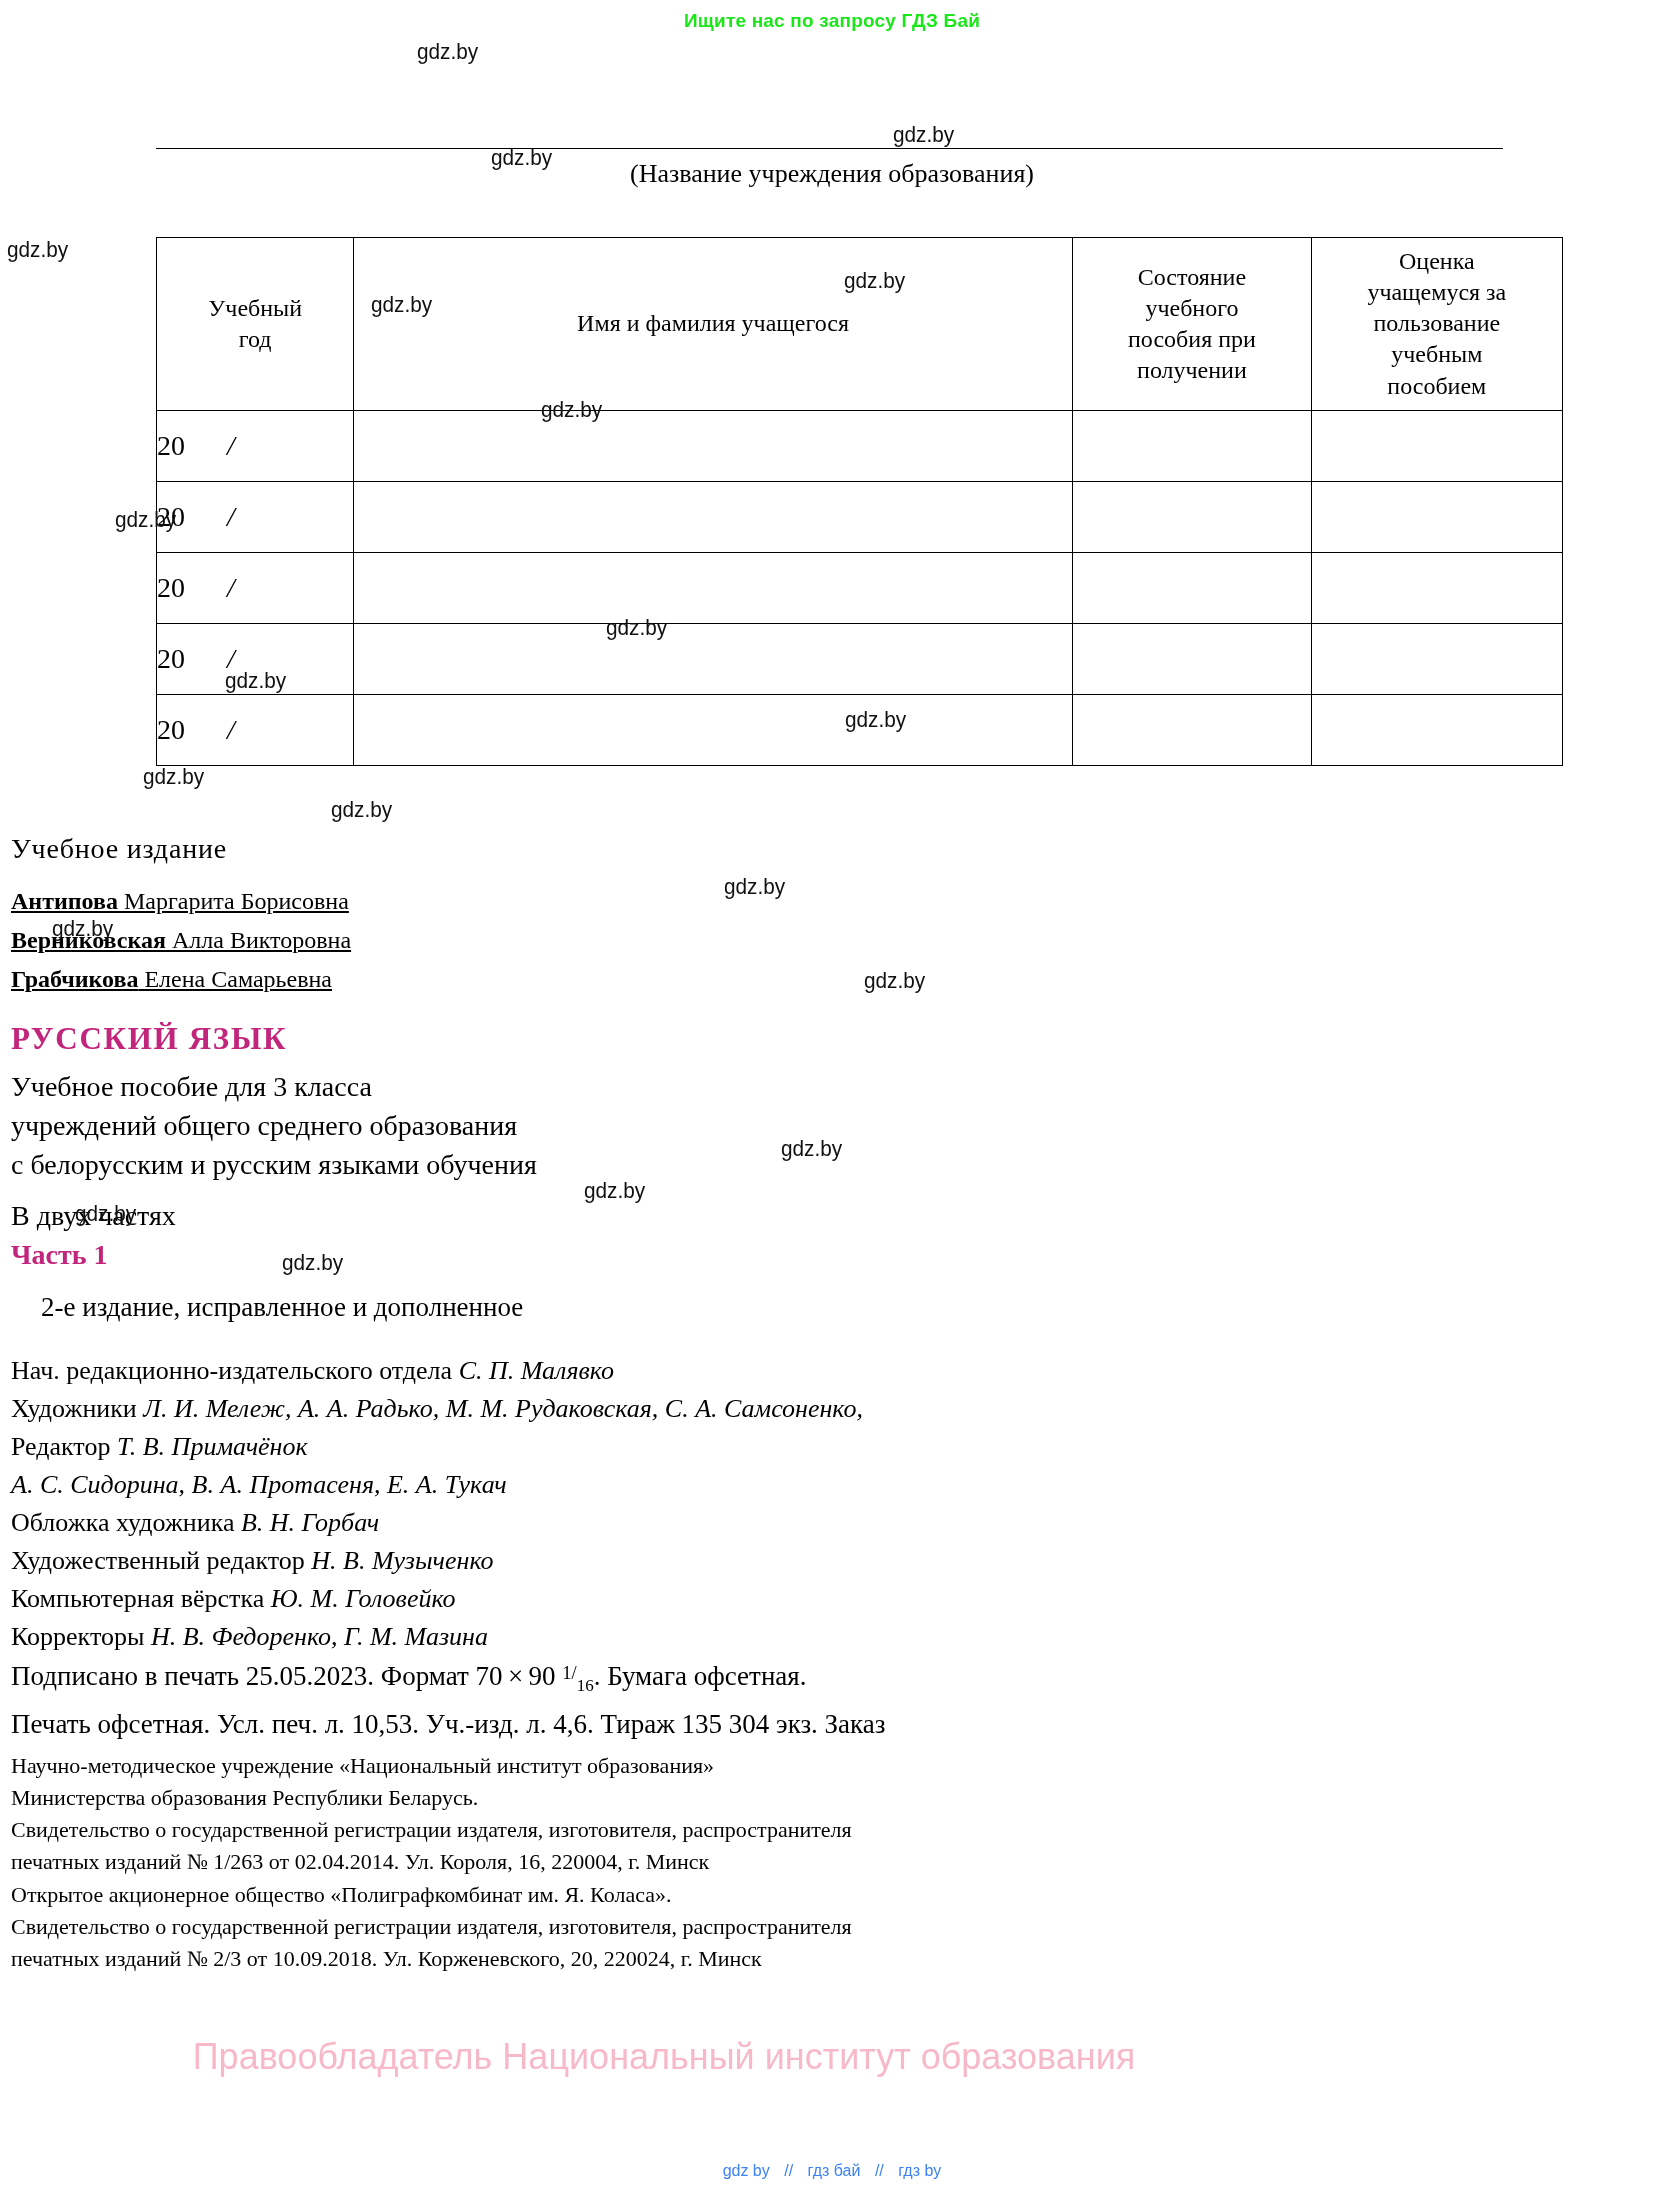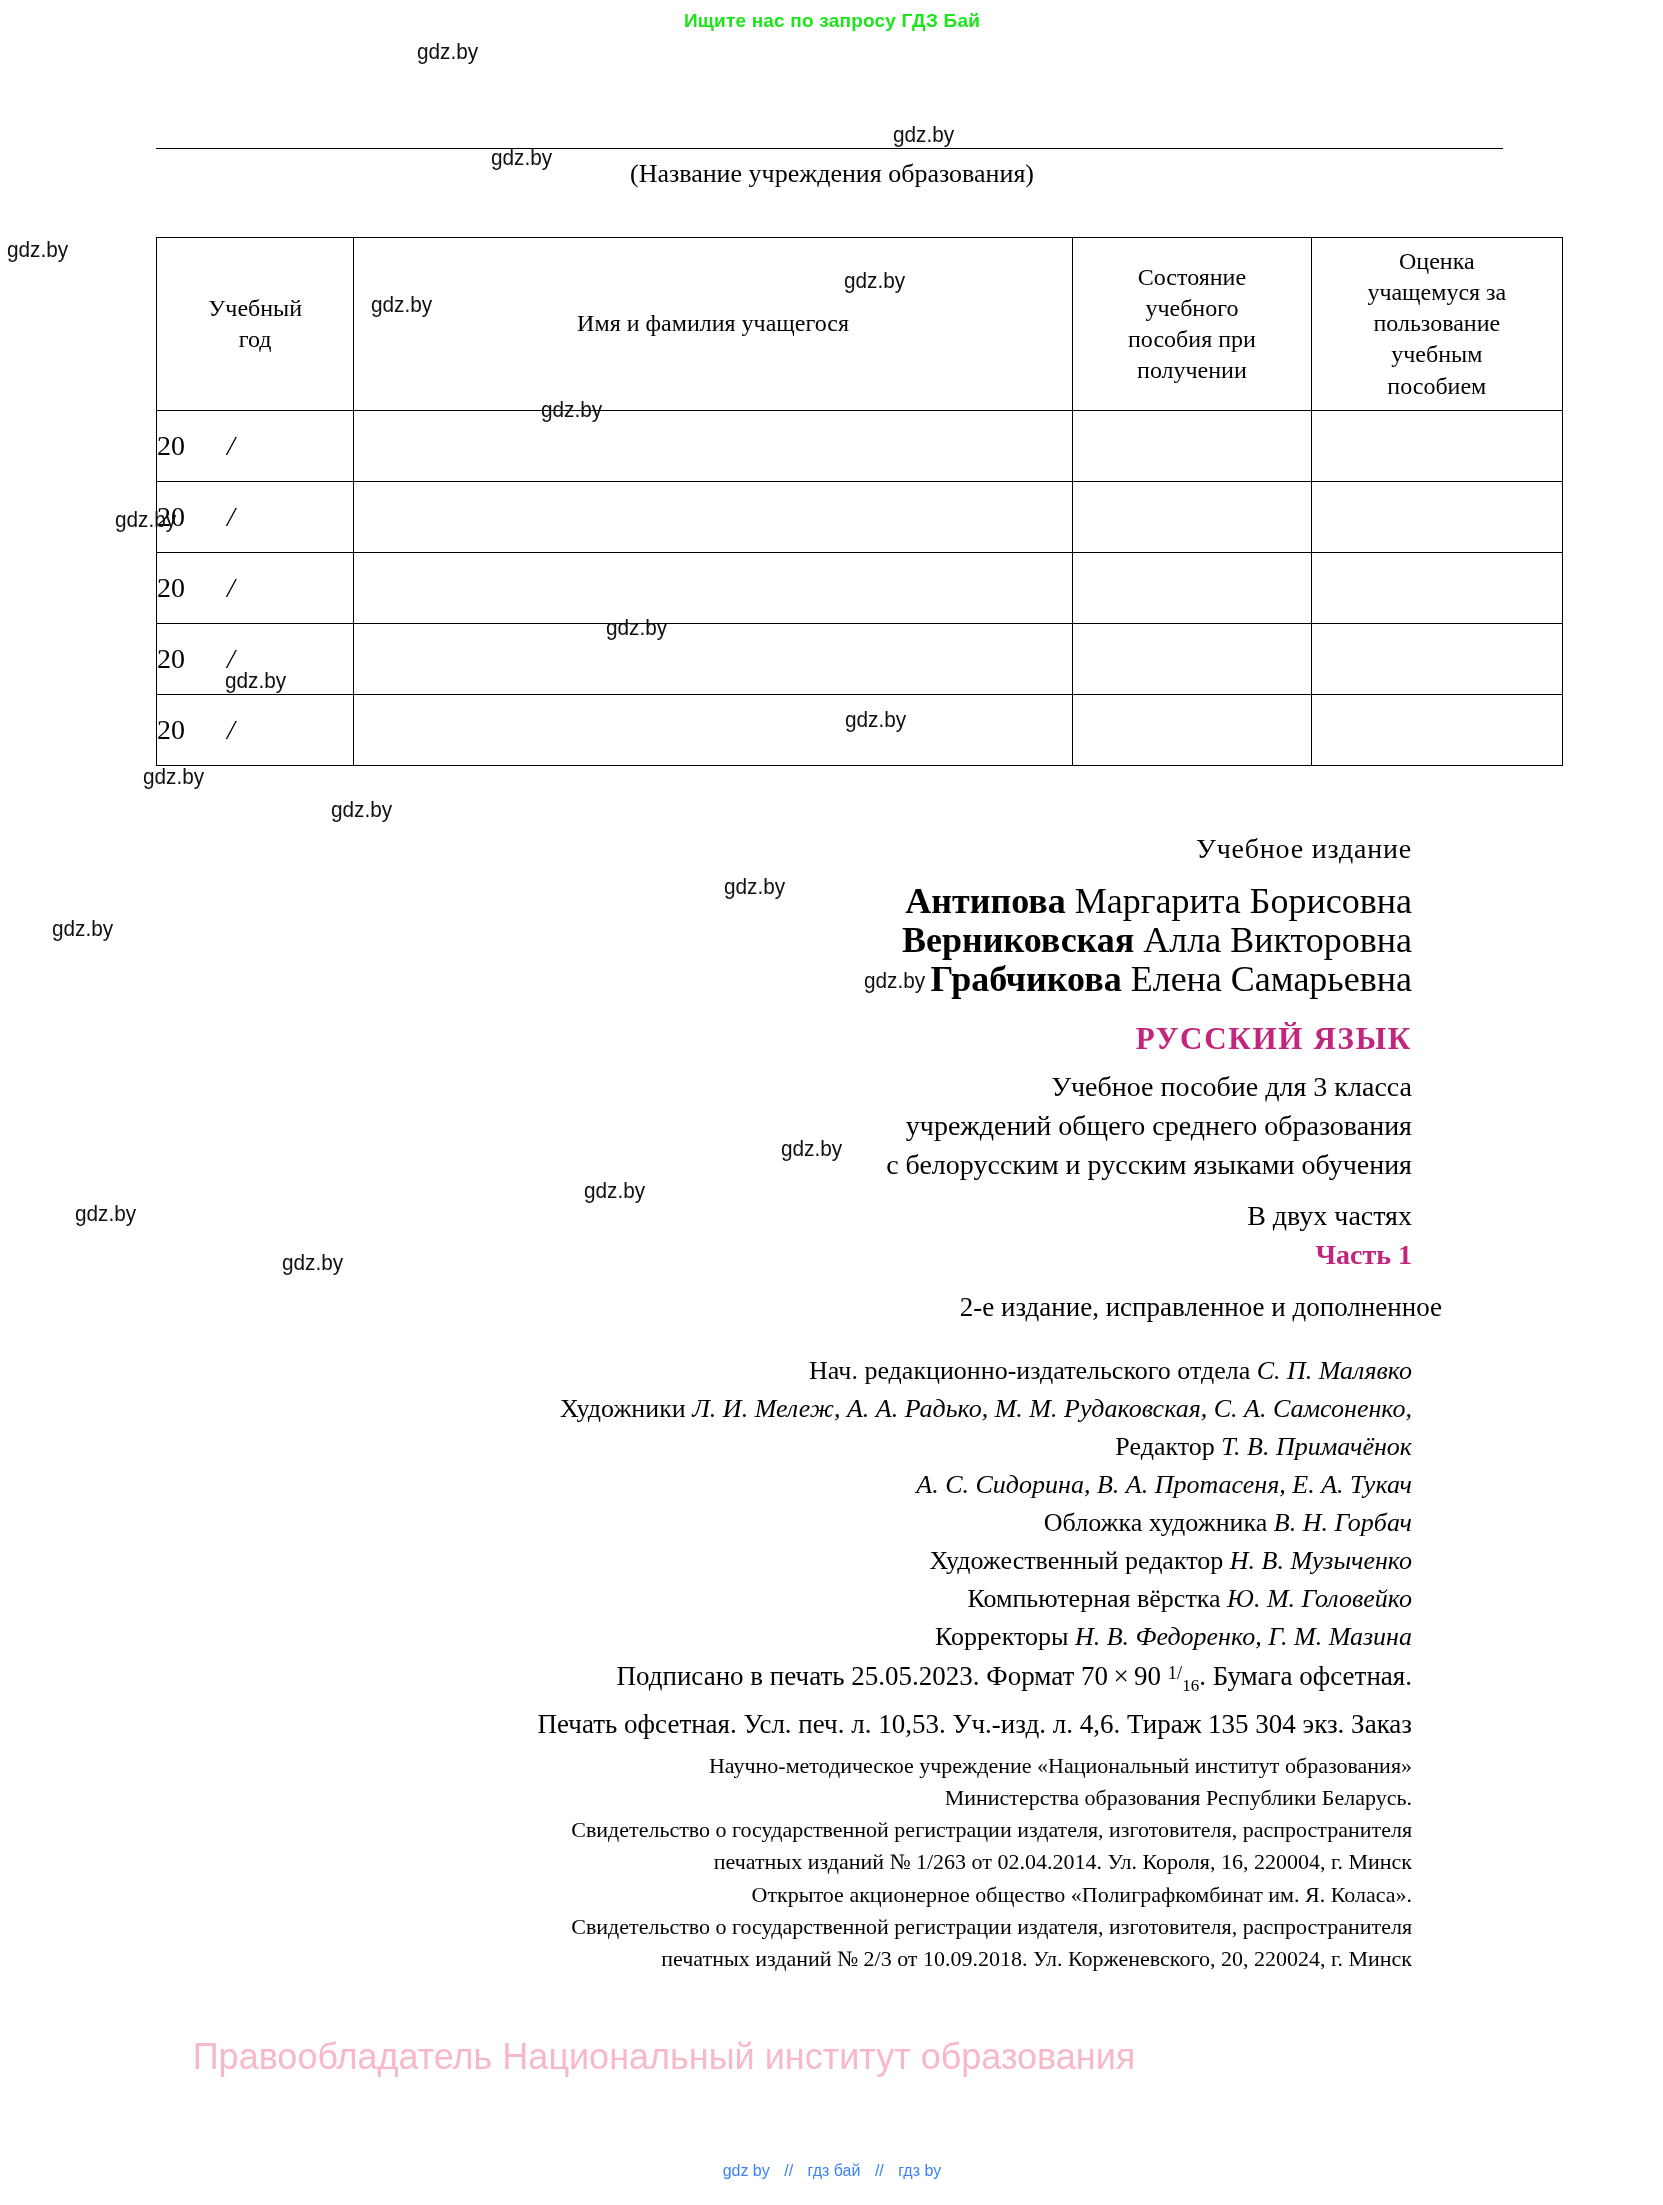--- a/index.html
+++ b/index.html
@@ -94,26 +94,26 @@
   }
   .cell-year .slash {
     display: inline-block;
     margin-left: 42px;
     font-style: italic;
   }
 
   
   .imprint {
     position: absolute;
-    left: 0;
+    left: 11px;
     width: 1412px;
-    text-align: right;
+    text-align: left;
   }
   .ed-kind   { top: 833px; font-size: 28px; letter-spacing: 0.8px; }
-  .authors   { top: 882px; font-size: 36px; line-height: 39px; }
+  .authors   { top: 882px; font-size: 24px; line-height: 39px; text-decoration: underline; }
   .authors b { font-weight: bold; }
   .booktitle { top: 1021px; font-size: 31px; font-weight: bold;
                color: #c2267c; letter-spacing: 1.7px; }
   .subtitle  { top: 1067px; font-size: 28px; line-height: 39px; }
   .parts     { top: 1200px; font-size: 28px; }
   .partno    { top: 1239px; font-size: 28px; font-weight: bold; color: #c2267c; }
   .edition   { top: 1292px; font-size: 27px; padding-left: 30px; }
   .credits   { top: 1352px; font-size: 26px; line-height: 38px; }
   .credits i { font-style: italic; }
   .printspec { top: 1654px; font-size: 27px; line-height: 39px; }

